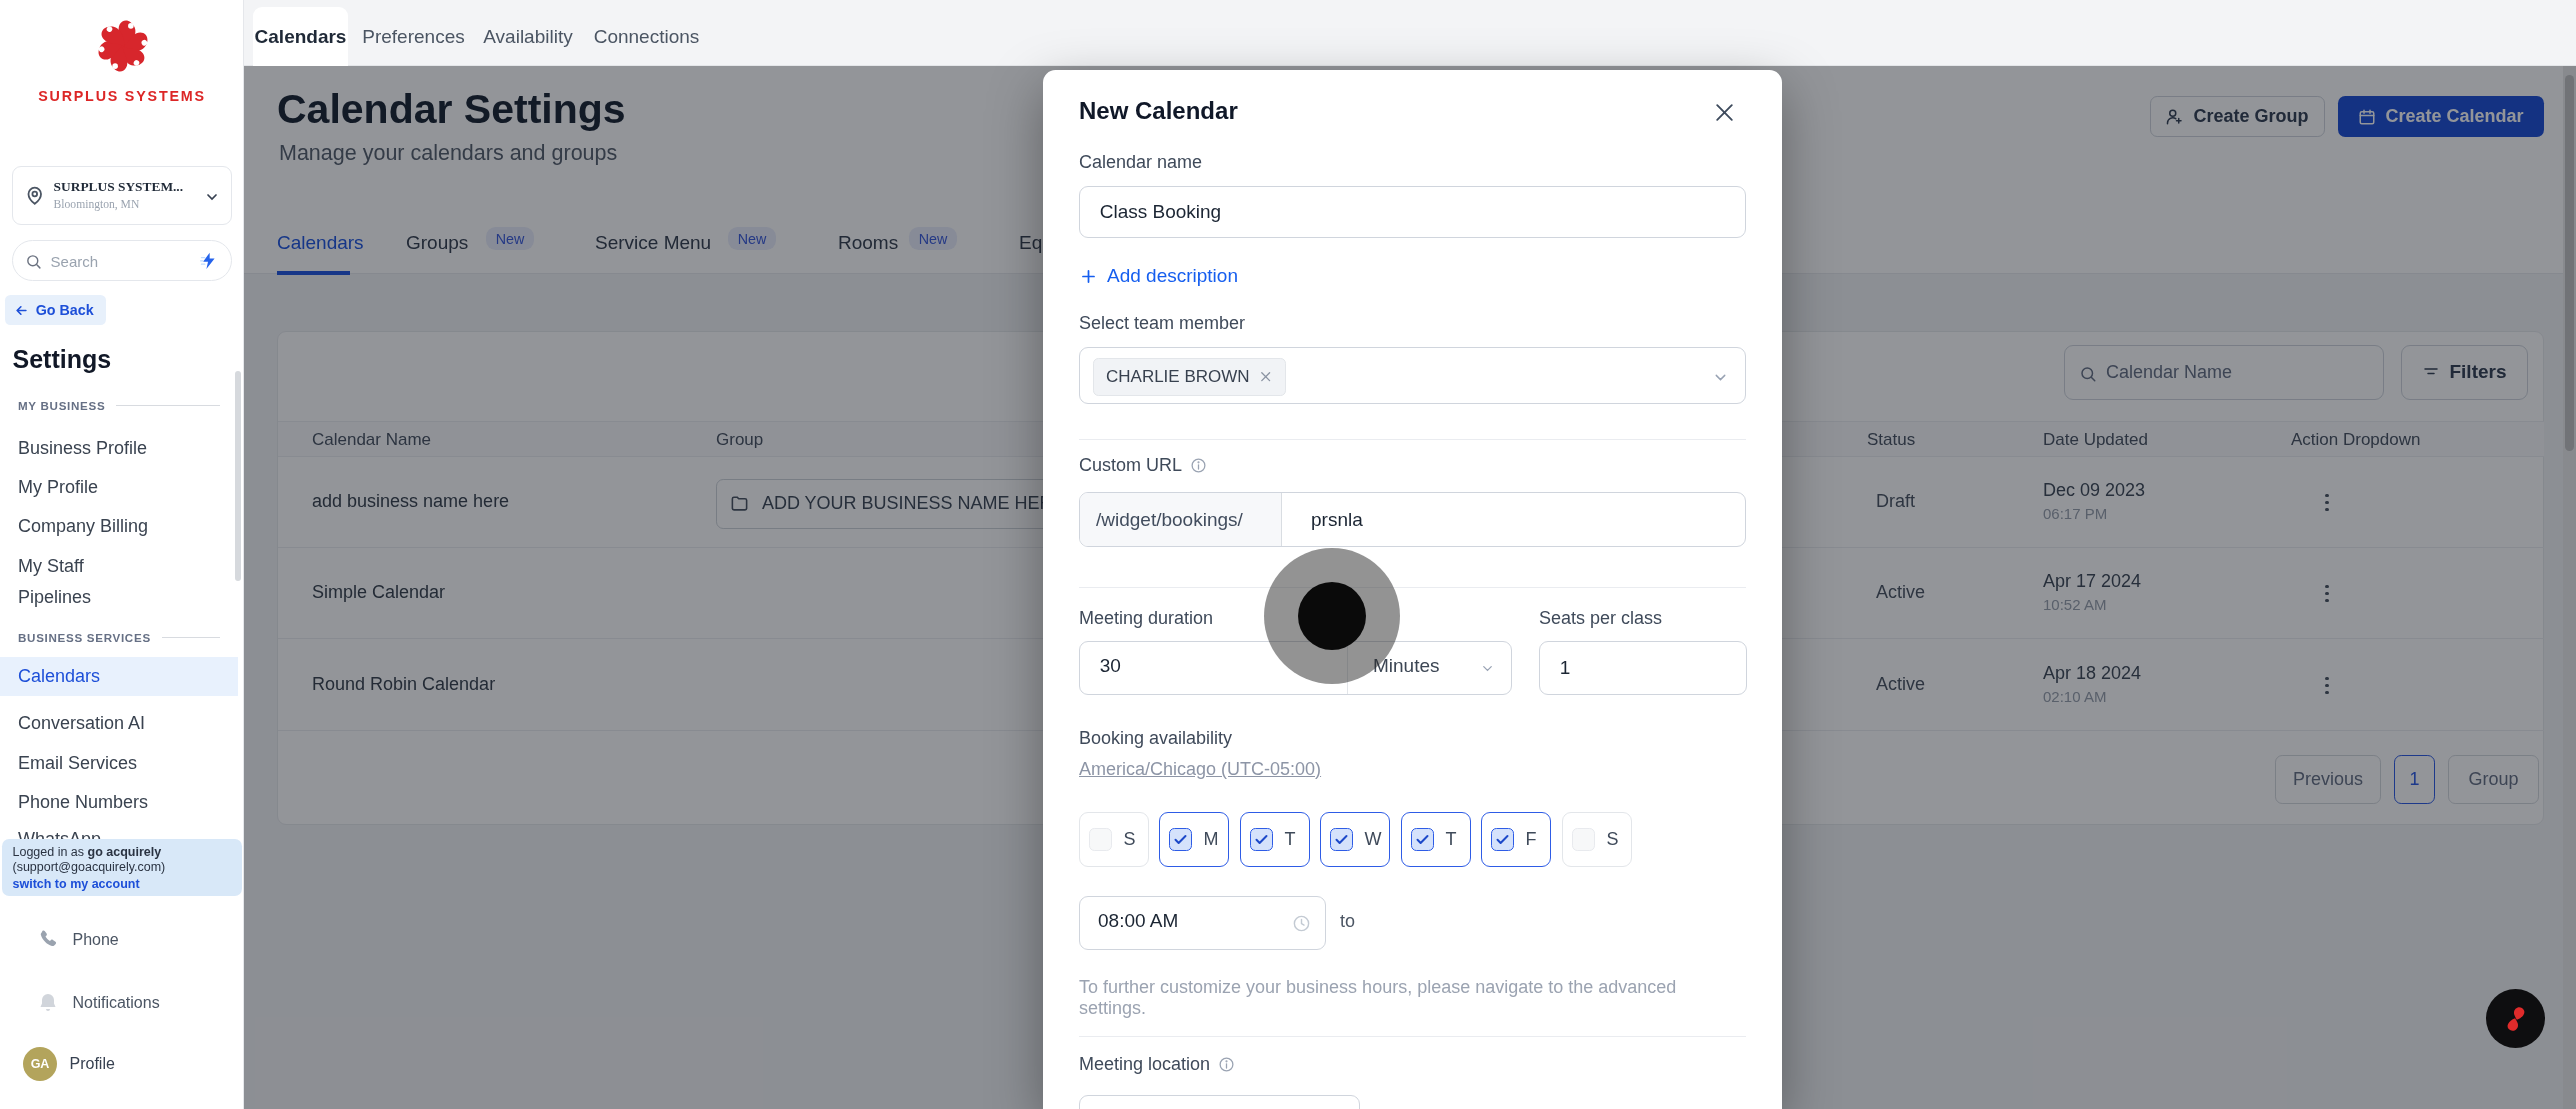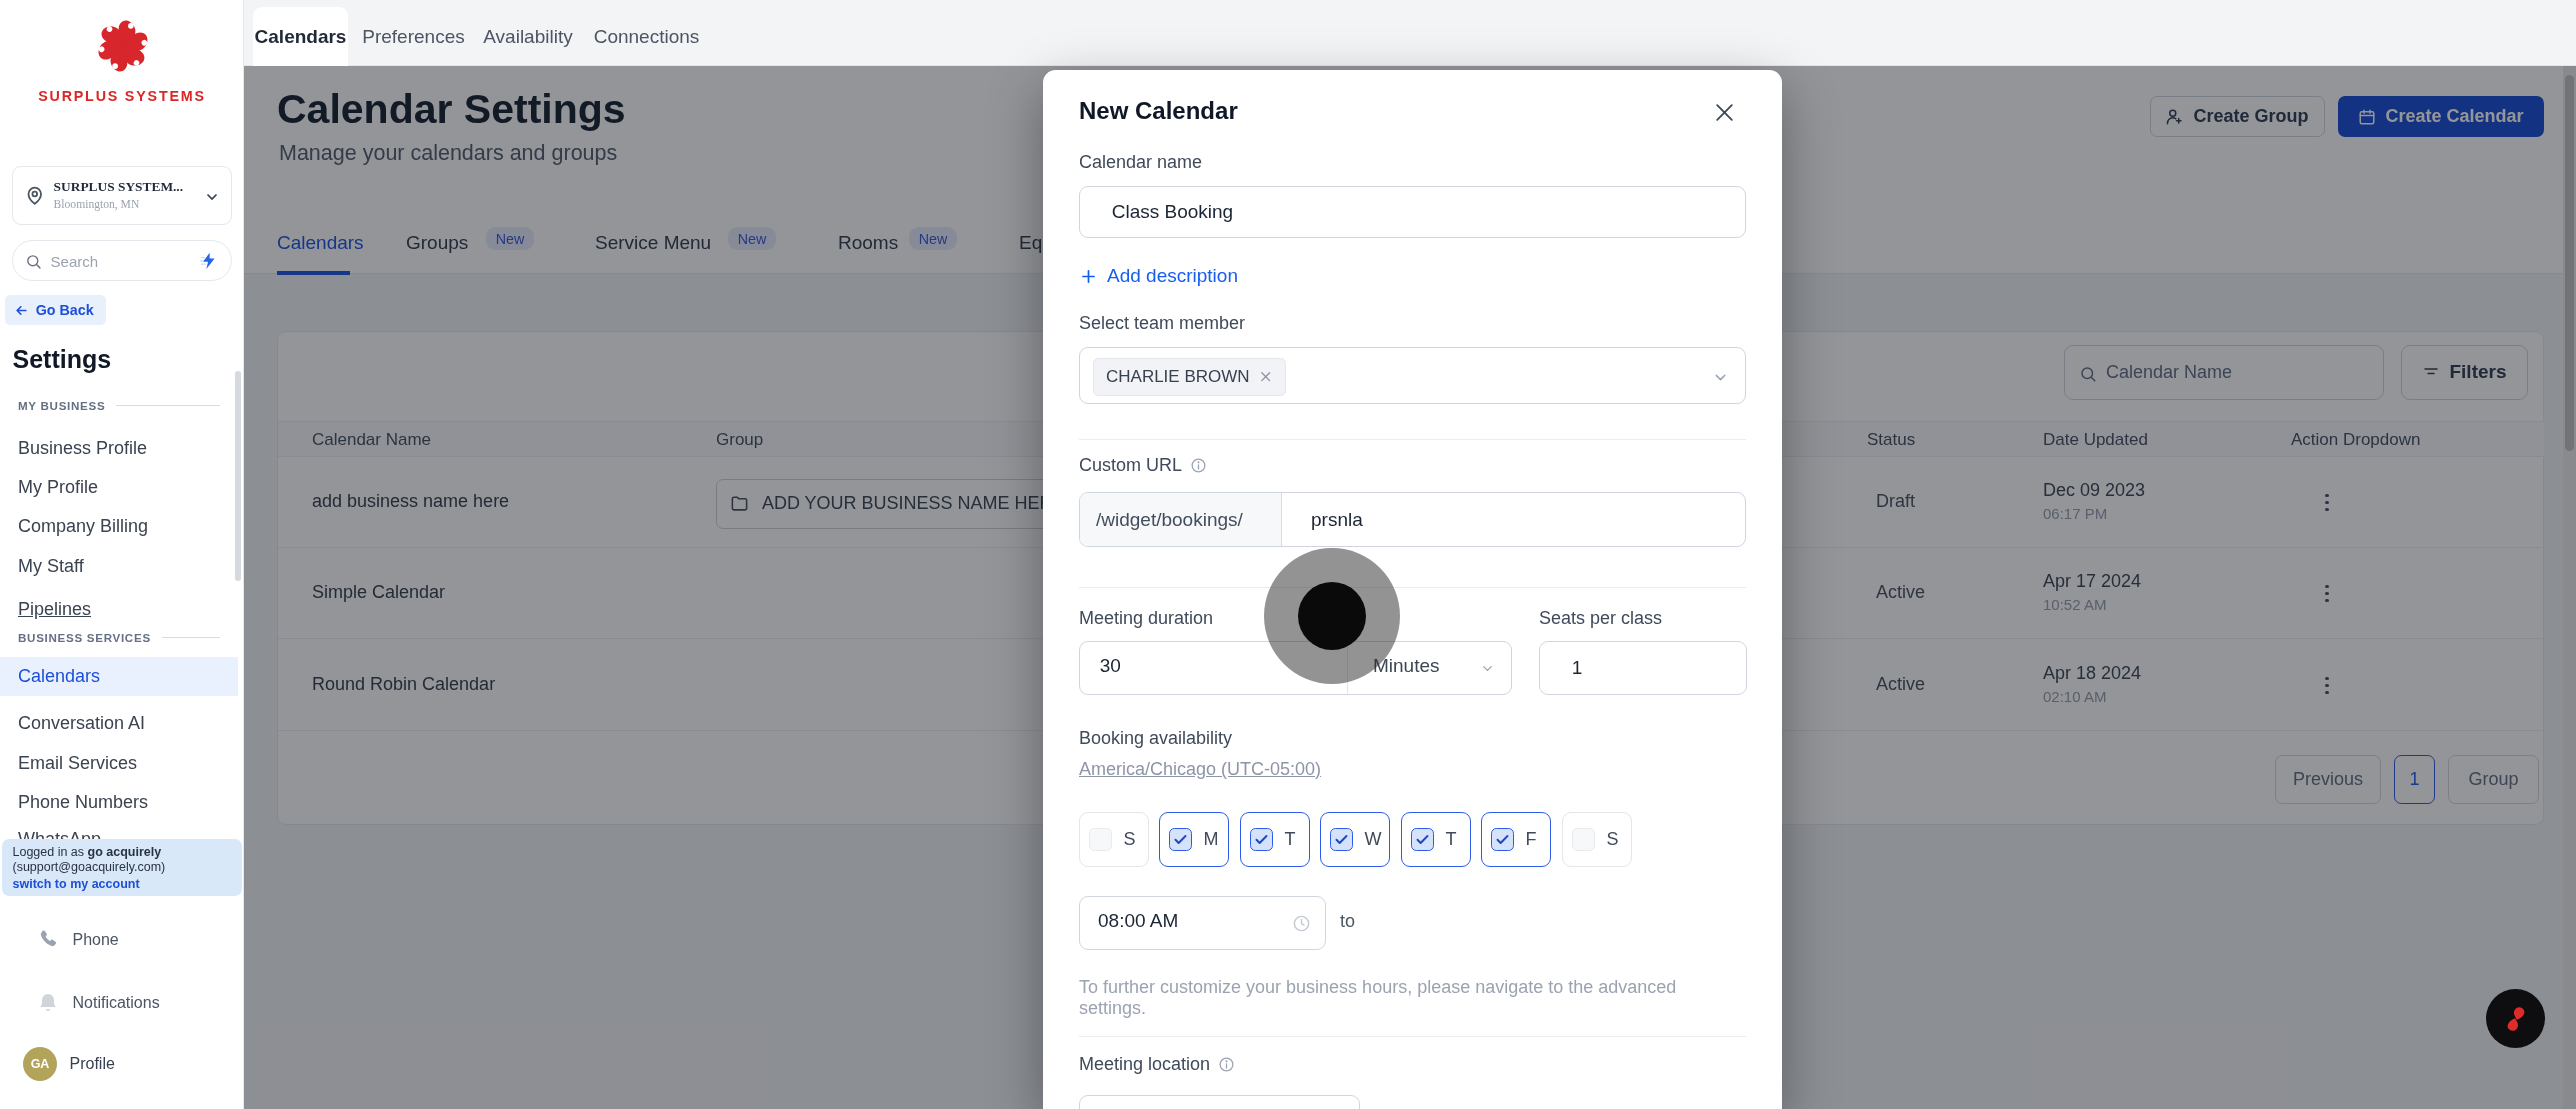--- a/index.html
+++ b/index.html
@@ -115,21 +115,21 @@
   .dim { position:absolute; left:244px; top:66px; width:2332px; height:1043px;
          background:rgba(10,14,22,0.44); z-index:50; }
 
   
   .modal { position:absolute; left:1043px; top:70px; width:739px; height:1039px; background:#fff;
            border-radius:12.5px 12.5px 0 0; box-shadow:0 18px 54px rgba(0,0,0,.35); z-index:60; overflow:hidden; }
   .m-title { position:absolute; left:36px; top:27px; font-size:24px; font-weight:600; color:#101828; }
   .m-close { position:absolute; left:669px; top:30px; width:25px; height:25px; color:#3d4a5c; cursor:pointer; }
   .m-label { position:absolute; font-size:18px; color:#3f4a5a; display:flex; align-items:center; gap:8px; }
   .m-label svg { width:17px; height:17px; color:#9aa3b2; }
-  .m-input { position:absolute; border:0.9px solid #d0d5dd; border-radius:9px; background:#fff;padding-left:12px; }
+  .m-input { position:absolute; border:0.9px solid #d0d5dd; border-radius:9px; background:#fff; }
   .m-input input { width:100%; height:100%; border:none; outline:none; background:transparent; padding-left:19.7px;
                    font-size:19px; color:#1b2533; font-family:"Liberation Sans",sans-serif; }
   .add-desc { position:absolute; left:36px; top:195px; display:flex; align-items:center; gap:9px;
               color:#155eef; font-size:19px; cursor:pointer; }
   .add-desc svg { width:19px; height:19px; }
   .team-select { position:absolute; left:36px; top:277px; width:667px; height:57px; border:0.9px solid #d0d5dd;
                  border-radius:9px; }
   .chip { position:absolute; left:12.5px; top:9.8px; height:38px; background:#f1f3f6; border:0.9px solid #e3e6ea;
           border-radius:5.4px; display:flex; align-items:center; gap:9.8px; padding:0 12.5px; }
   .chip span { font-size:17px; color:#38414f; }
@@ -360,21 +360,21 @@
 
   <div class="settings-title">Settings</div>
 
   <div class="sb-section" style="top:399px;">
       <span>MY BUSINESS</span>
     </div>
   <div class="sb-item" style="top:435px;">Business Profile</div>
   <div class="sb-item" style="top:474px;">My Profile</div>
   <div class="sb-item" style="top:513px;">Company Billing</div>
   <div class="sb-item" style="top:553px;">My Staff</div>
-  <div class="sb-item" style="top:596px;text-decoration:underline;">Pipelines</div>
+  <div class="sb-item" style="top:584px;">Pipelines</div>
 
   <div class="sb-section" style="top:631px;">
       <span>BUSINESS SERVICES</span>
     </div>
   <div class="sb-item-active">
       <span>Calendars</span>
     </div>
   <div class="sb-item" style="top:710px;">Conversation AI</div>
   <div class="sb-item" style="top:750px;">Email Services</div>
   <div class="sb-item" style="top:789px;">Phone Numbers</div>

